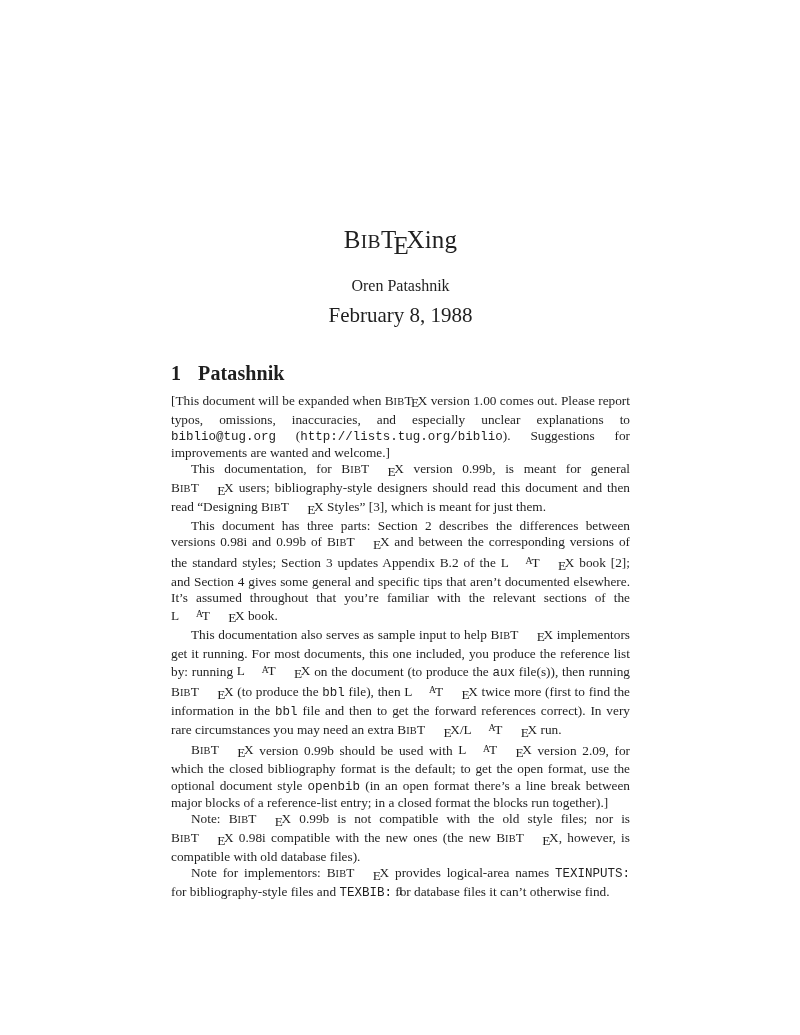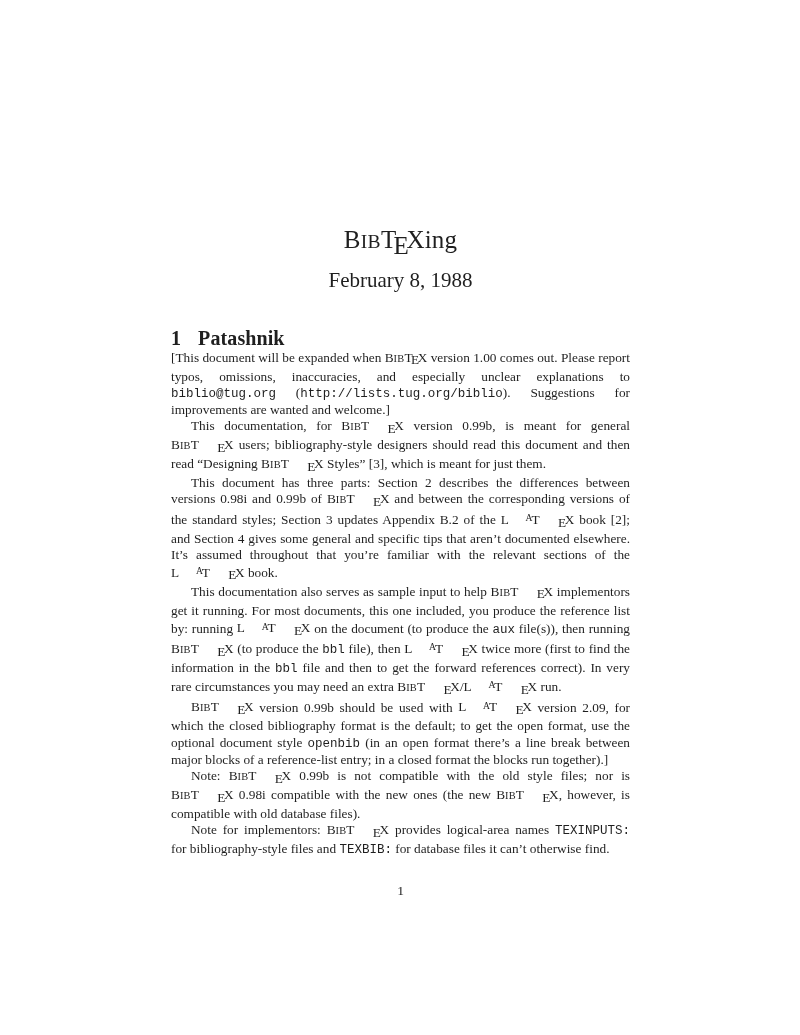--- a/index.html
+++ b/index.html
@@ -40,20 +40,21 @@
   }
   .section {
     margin: 36px 0 0 0;
     font-size: 20px;
     line-height: 24px;
     font-weight: 700;
     letter-spacing: 0.1px;
   }
   .secnum { margin-right: 17px; }
   .body {
+    margin-top: 8px;
     font-size: 13.3px;
     line-height: 16.1px;
     text-align: justify;
     hyphens: auto;
     -webkit-hyphens: auto;
   }
   .body p { margin: 0; padding: 0; text-indent: 20px; }
   .body p.noindent { text-indent: 0; }
   .tt {
     font-family: "Liberation Mono", monospace;
@@ -86,20 +87,21 @@
     font-size: 13.5px;
     line-height: 16px;
   }
 </style>
 </head>
 <body>
 
 <div class="page">
   <div class="doc">
     <h1 class="title"><span class="logo"><span class="lg-t">B</span><span class="lg-sc">IB</span><span class="lg-t">T</span><span class="lg-e">E</span><span class="lg-t">X</span></span>ing</h1>
+    <div class="author">Oren Patashnik</div>
     <div class="date">February 8, 1988</div>
     <h2 class="section"><span class="secnum">1</span><span>Patashnik</span></h2>
     <div class="body">
         <p class="noindent">[This document will be expanded when <span class="logo"><span class="lg-t">B</span><span class="lg-sc">IB</span><span class="lg-t">T</span><span class="lg-e">E</span><span class="lg-t">X</span></span> version 1.00 comes out. Please report typos, omissions, inaccuracies, and especially unclear explanations to <span class="tt">biblio@tug.org</span> (<span class="tt">http://lists.tug.org/biblio</span>). Suggestions for improvements are wanted and welcome.]</p>
         <p>This documentation, for <span class="logo"><span class="lg-t">B</span><span class="lg-sc">IB</span><span class="lg-t">T</span><span class="lg-e">E</span><span class="lg-t">X</span></span> version 0.99b, is meant for general <span class="logo"><span class="lg-t">B</span><span class="lg-sc">IB</span><span class="lg-t">T</span><span class="lg-e">E</span><span class="lg-t">X</span></span> users; bibliography-style designers should read this document and then read “Designing <span class="logo"><span class="lg-t">B</span><span class="lg-sc">IB</span><span class="lg-t">T</span><span class="lg-e">E</span><span class="lg-t">X</span></span> Styles” [3], which is meant for just them.</p>
         <p>This document has three parts: Section 2 describes the differences between versions 0.98i and 0.99b of <span class="logo"><span class="lg-t">B</span><span class="lg-sc">IB</span><span class="lg-t">T</span><span class="lg-e">E</span><span class="lg-t">X</span></span> and between the corresponding versions of the standard styles; Section 3 updates Appendix B.2 of the <span class="logo"><span class="lg-t">L</span><span class="lg-a">A</span><span class="lg-t">T</span><span class="lg-e">E</span><span class="lg-t">X</span></span> book [2]; and Section 4 gives some general and specific tips that aren’t documented elsewhere. It’s assumed throughout that you’re familiar with the relevant sections of the <span class="logo"><span class="lg-t">L</span><span class="lg-a">A</span><span class="lg-t">T</span><span class="lg-e">E</span><span class="lg-t">X</span></span> book.</p>
         <p>This documentation also serves as sample input to help <span class="logo"><span class="lg-t">B</span><span class="lg-sc">IB</span><span class="lg-t">T</span><span class="lg-e">E</span><span class="lg-t">X</span></span> implementors get it running. For most documents, this one included, you produce the reference list by: running <span class="logo"><span class="lg-t">L</span><span class="lg-a">A</span><span class="lg-t">T</span><span class="lg-e">E</span><span class="lg-t">X</span></span> on the document (to produce the <span class="tt">aux</span> file(s)), then running <span class="logo"><span class="lg-t">B</span><span class="lg-sc">IB</span><span class="lg-t">T</span><span class="lg-e">E</span><span class="lg-t">X</span></span> (to produce the <span class="tt">bbl</span> file), then <span class="logo"><span class="lg-t">L</span><span class="lg-a">A</span><span class="lg-t">T</span><span class="lg-e">E</span><span class="lg-t">X</span></span> twice more (first to find the information in the <span class="tt">bbl</span> file and then to get the forward references correct). In very rare circumstances you may need an extra <span class="logo"><span class="lg-t">B</span><span class="lg-sc">IB</span><span class="lg-t">T</span><span class="lg-e">E</span><span class="lg-t">X</span></span>/<span class="logo"><span class="lg-t">L</span><span class="lg-a">A</span><span class="lg-t">T</span><span class="lg-e">E</span><span class="lg-t">X</span></span> run.</p>
         <p><span class="logo"><span class="lg-t">B</span><span class="lg-sc">IB</span><span class="lg-t">T</span><span class="lg-e">E</span><span class="lg-t">X</span></span> version 0.99b should be used with <span class="logo"><span class="lg-t">L</span><span class="lg-a">A</span><span class="lg-t">T</span><span class="lg-e">E</span><span class="lg-t">X</span></span> version 2.09, for which the closed bibliography format is the default; to get the open format, use the optional document style <span class="tt">openbib</span> (in an open format there’s a line break between major blocks of a reference-list entry; in a closed format the blocks run together).]</p>
         <p>Note: <span class="logo"><span class="lg-t">B</span><span class="lg-sc">IB</span><span class="lg-t">T</span><span class="lg-e">E</span><span class="lg-t">X</span></span> 0.99b is not compatible with the old style files; nor is <span class="logo"><span class="lg-t">B</span><span class="lg-sc">IB</span><span class="lg-t">T</span><span class="lg-e">E</span><span class="lg-t">X</span></span> 0.98i compatible with the new ones (the new <span class="logo"><span class="lg-t">B</span><span class="lg-sc">IB</span><span class="lg-t">T</span><span class="lg-e">E</span><span class="lg-t">X</span></span>, however, is compatible with old database files).</p>
         <p>Note for implementors: <span class="logo"><span class="lg-t">B</span><span class="lg-sc">IB</span><span class="lg-t">T</span><span class="lg-e">E</span><span class="lg-t">X</span></span> provides logical-area names <span class="tt">TEXINPUTS:</span> for bibliography-style files and <span class="tt">TEXBIB:</span> for database files it can’t otherwise find.</p>

